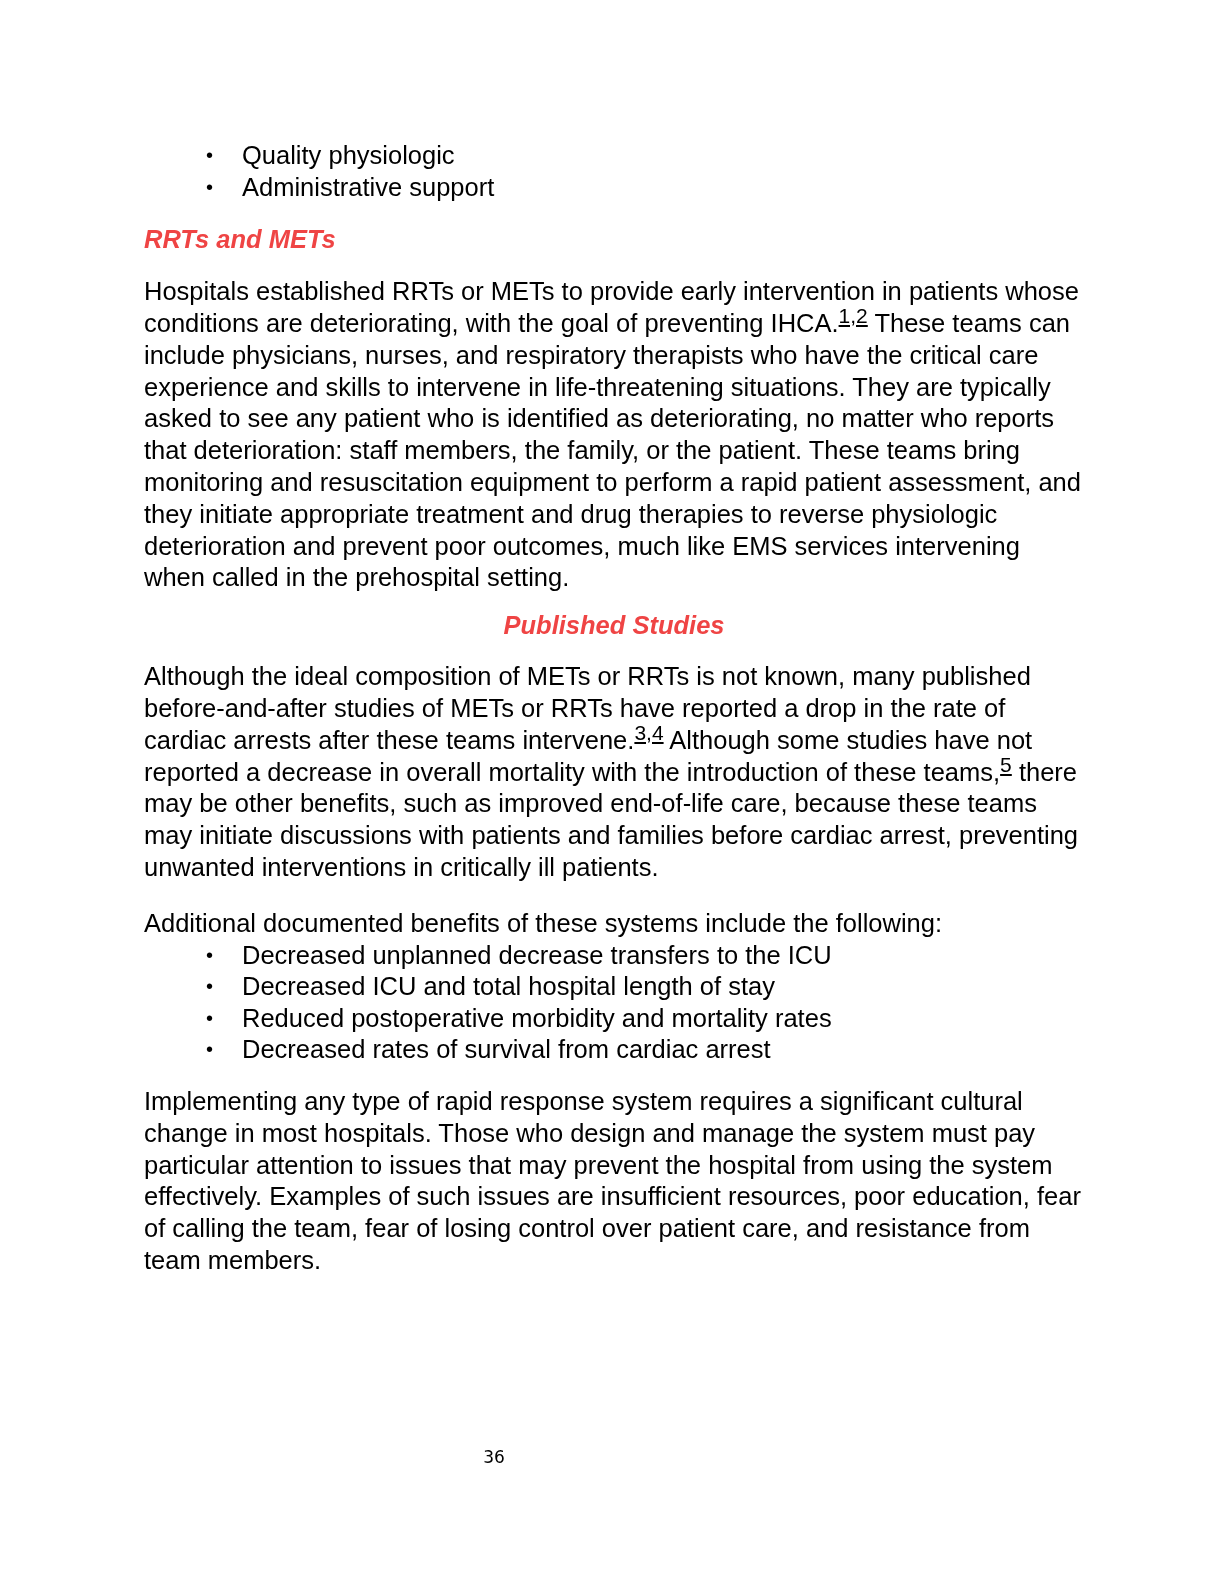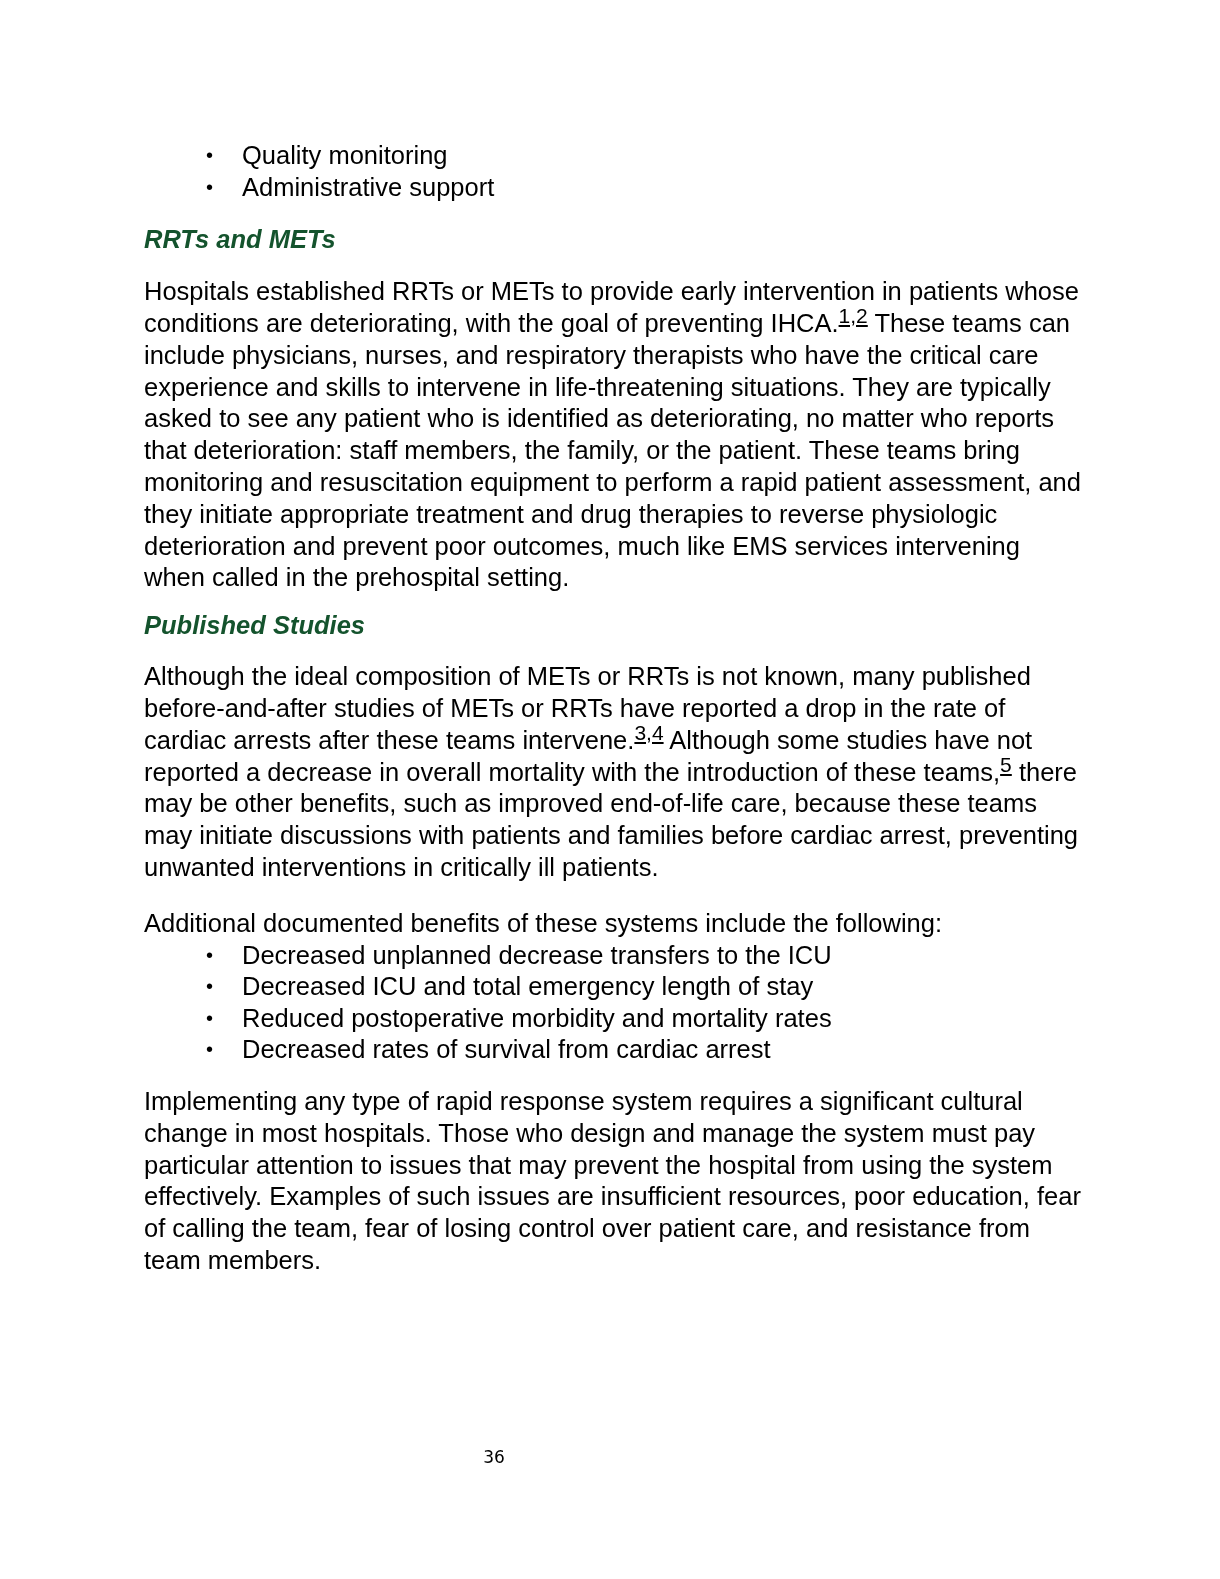--- a/index.html
+++ b/index.html
@@ -12,57 +12,57 @@
       font-size: 25.5px; line-height: 31.8px; margin: 0;
     }
     ul.bullets { list-style: none; margin: 0; padding: 0; }
     ul.bullets li {
       position: relative; padding-left: 98px; font-size: 25.5px; line-height: 31.6px;
     }
     ul.bullets li .dot {
       position: absolute; left: 62px; top: 0; font-size: 20px;
     }
     .h-red {
-      color: #14532d; font-weight: bold; font-style: italic;
+      color: #ef4444; font-weight: bold; font-style: italic;
       font-size: 25.5px; line-height: 32px; margin: 0;
     }
     .h-black {
       font-weight: bold; font-size: 25.5px; line-height: 32px; margin: 0;
     }
     sup.ref {
       font-size: 21px; vertical-align: 9px; line-height: 0; text-decoration: underline;
     }
     .footer {
       position: absolute; top: 1447px; left: 0; width: 988px; text-align: center;
       font-family: "DejaVu Sans", sans-serif; font-size: 17px;
     }
   </style>
 </head>
 <body>
 
 <div class="page">
 
   <ul class="bullets">
-    <li><span class="dot">•</span><span>Quality monitoring</span></li>
+    <li><span class="dot">•</span><span>Quality physiologic</span></li>
     <li><span class="dot">•</span><span>Administrative support</span></li>
   </ul>
 
   <h2 class="h-red" style="margin-top:20px;">RRTs and METs</h2>
 
   <p class="p" style="margin-top:21px;"><span>Hospitals established RRTs or METs to provide early intervention in patients whose conditions are deteriorating, with the goal of preventing IHCA.</span><sup class="ref">1,2</sup><span> These teams can include physicians, nurses, and respiratory therapists who have the critical care experience and skills to intervene in life-threatening situations. They are typically asked to see any patient who is identified as deteriorating, no matter who reports that deterioration: staff members, the family, or the patient. These teams bring monitoring and resuscitation equipment to perform a rapid patient assessment, and they initiate appropriate treatment and drug therapies to reverse physiologic deterioration and prevent poor outcomes, much like EMS services intervening when called in the prehospital setting.</span></p>
 
-  <h2 class="h-red" style="margin-top:15px;">Published Studies</h2>
+  <h2 class="h-red" style="margin-top:15px;text-align:center;">Published Studies</h2>
 
   <p class="p" style="margin-top:20px;"><span>Although the ideal composition of METs or RRTs is not known, many published before-and-after studies of METs or RRTs have reported a drop in the rate of cardiac arrests after these teams intervene.</span><sup class="ref">3,4</sup><span> Although some studies have not reported a decrease in overall mortality with the introduction of these teams,</span><sup class="ref">5</sup><span> there may be other benefits, such as improved end-of-life care, because these teams may initiate discussions with patients and families before cardiac arrest, preventing unwanted interventions in critically ill patients.</span></p>
 
   <p class="p" style="margin-top:24px;">Additional documented benefits of these systems include the following:</p>
 
   <ul class="bullets">
     <li><span class="dot">•</span><span>Decreased unplanned decrease transfers to the ICU</span></li>
-    <li><span class="dot">•</span><span>Decreased ICU and total emergency length of stay</span></li>
+    <li><span class="dot">•</span><span>Decreased ICU and total hospital length of stay</span></li>
     <li><span class="dot">•</span><span>Reduced postoperative morbidity and mortality rates</span></li>
     <li><span class="dot">•</span><span>Decreased rates of survival from cardiac arrest</span></li>
   </ul>
 
 
   <p class="p" style="margin-top:20px;">Implementing any type of rapid response system requires a significant cultural change in most hospitals. Those who design and manage the system must pay particular attention to issues that may prevent the hospital from using the system effectively. Examples of such issues are insufficient resources, poor education, fear of calling the team, fear of losing control over patient care, and resistance from team members.</p>
 
 </div>
 
 <div class="footer">36</div>

